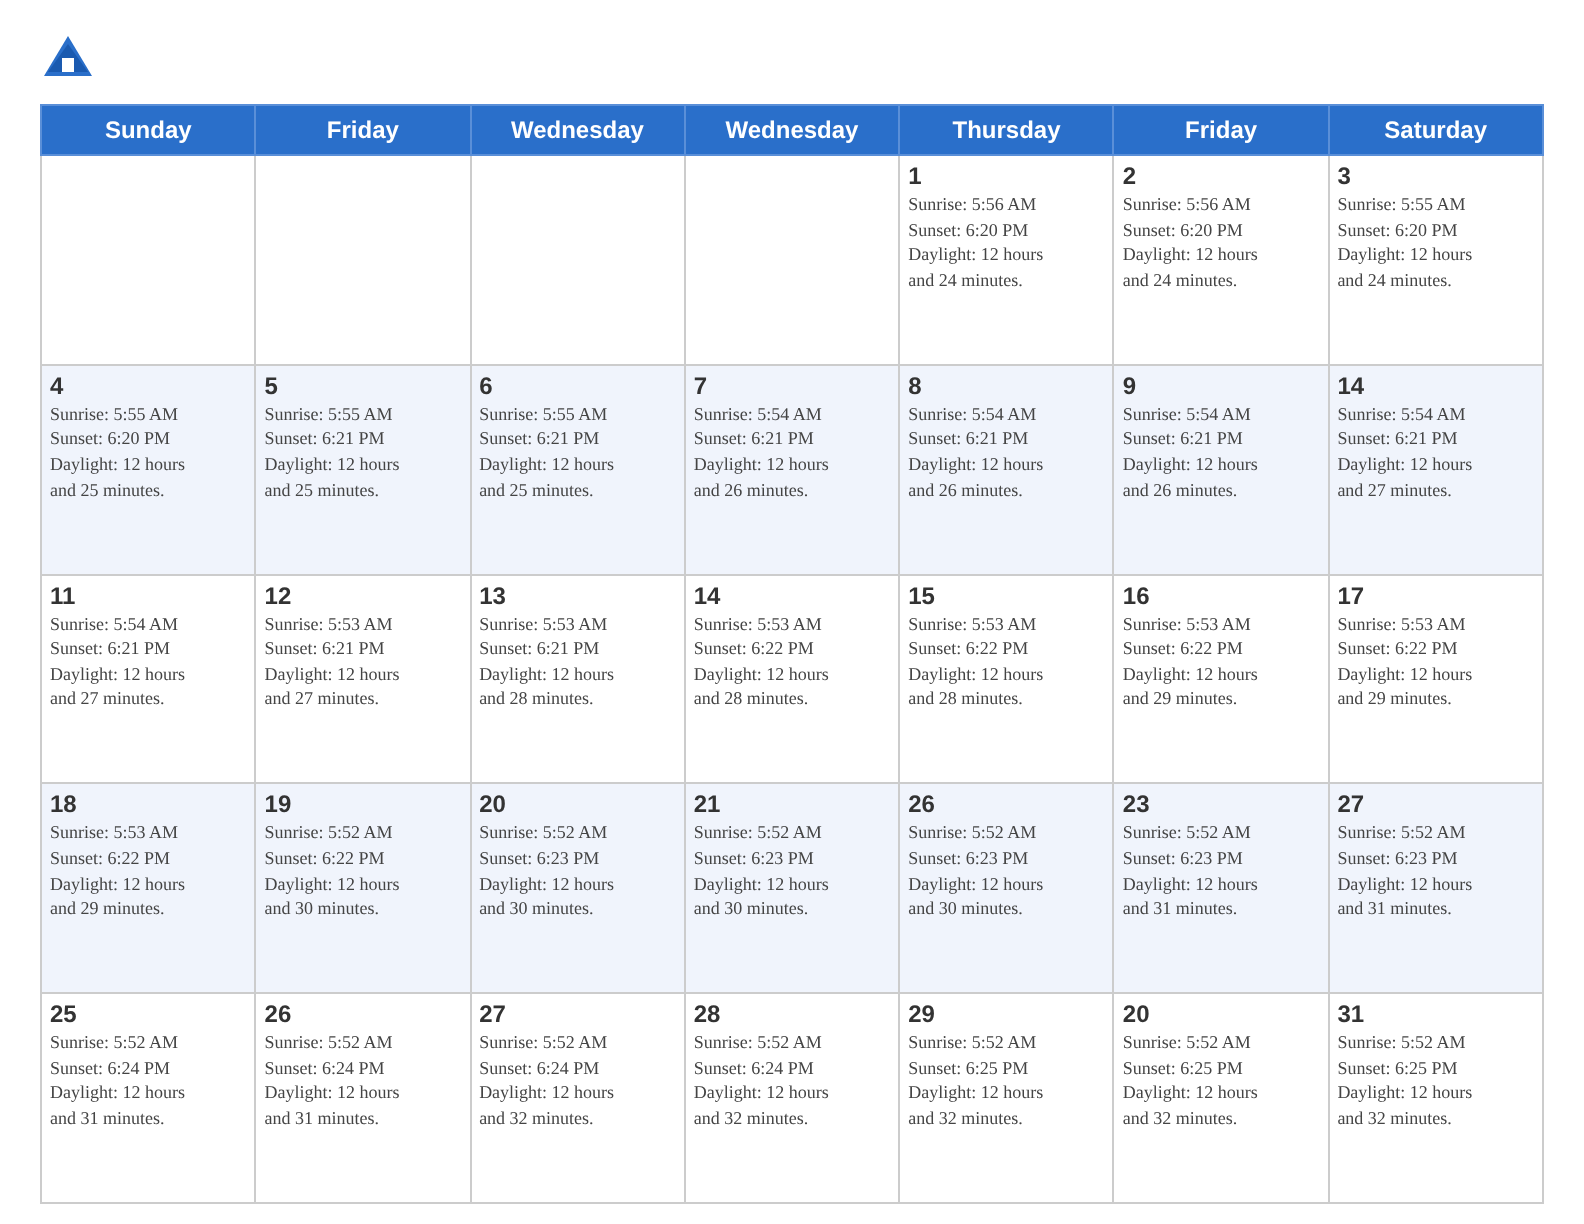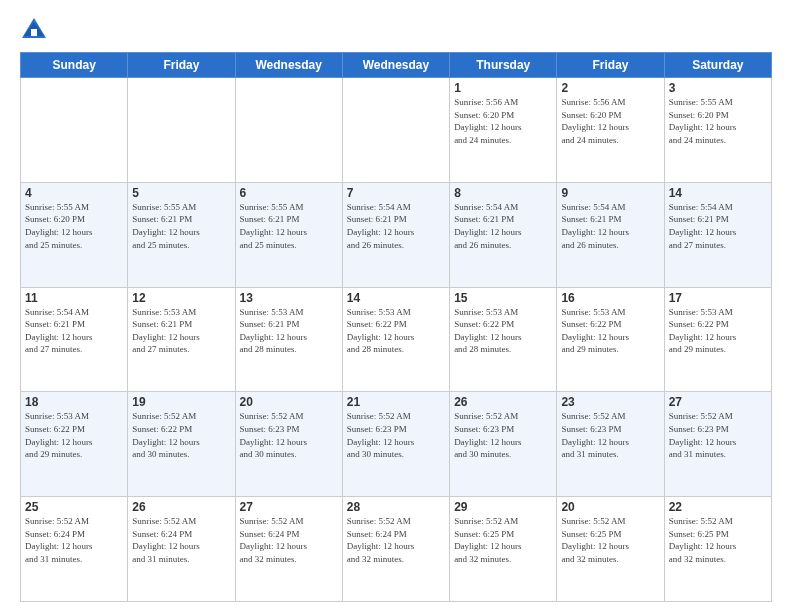--- a/index.html
+++ b/index.html
@@ -357,21 +357,21 @@
 and 32 minutes.</div>
           </td>
           <td>
             <span class="day-num">20</span>
             <div class="day-info" style="white-space: pre-line;">Sunrise: 5:52 AM
 Sunset: 6:25 PM
 Daylight: 12 hours
 and 32 minutes.</div>
           </td>
           <td>
-            <span class="day-num">22</span>
+            <span class="day-num">31</span>
             <div class="day-info" style="white-space: pre-line;">Sunrise: 5:52 AM
 Sunset: 6:25 PM
 Daylight: 12 hours
 and 32 minutes.</div>
           </td>
         </tr>
       </tbody>
   </table>
 </div>
 

